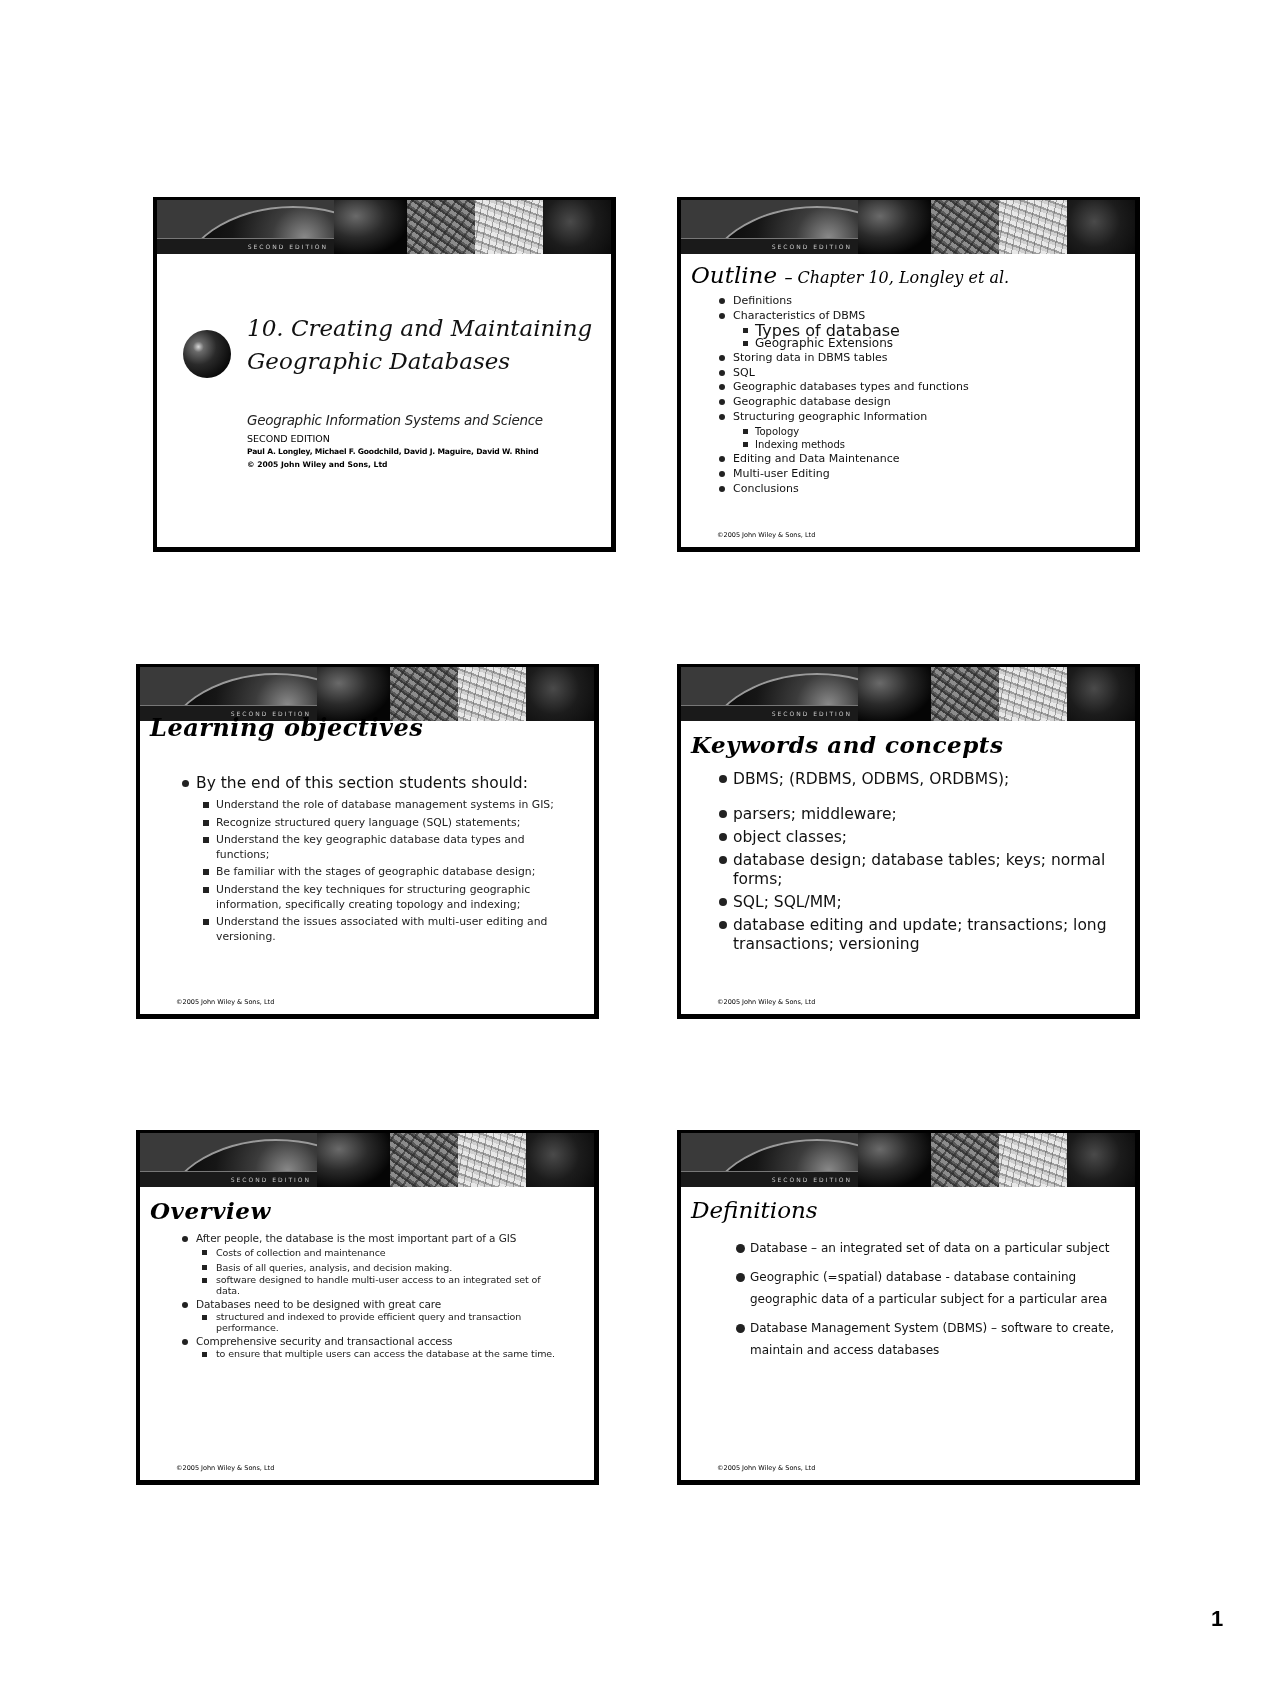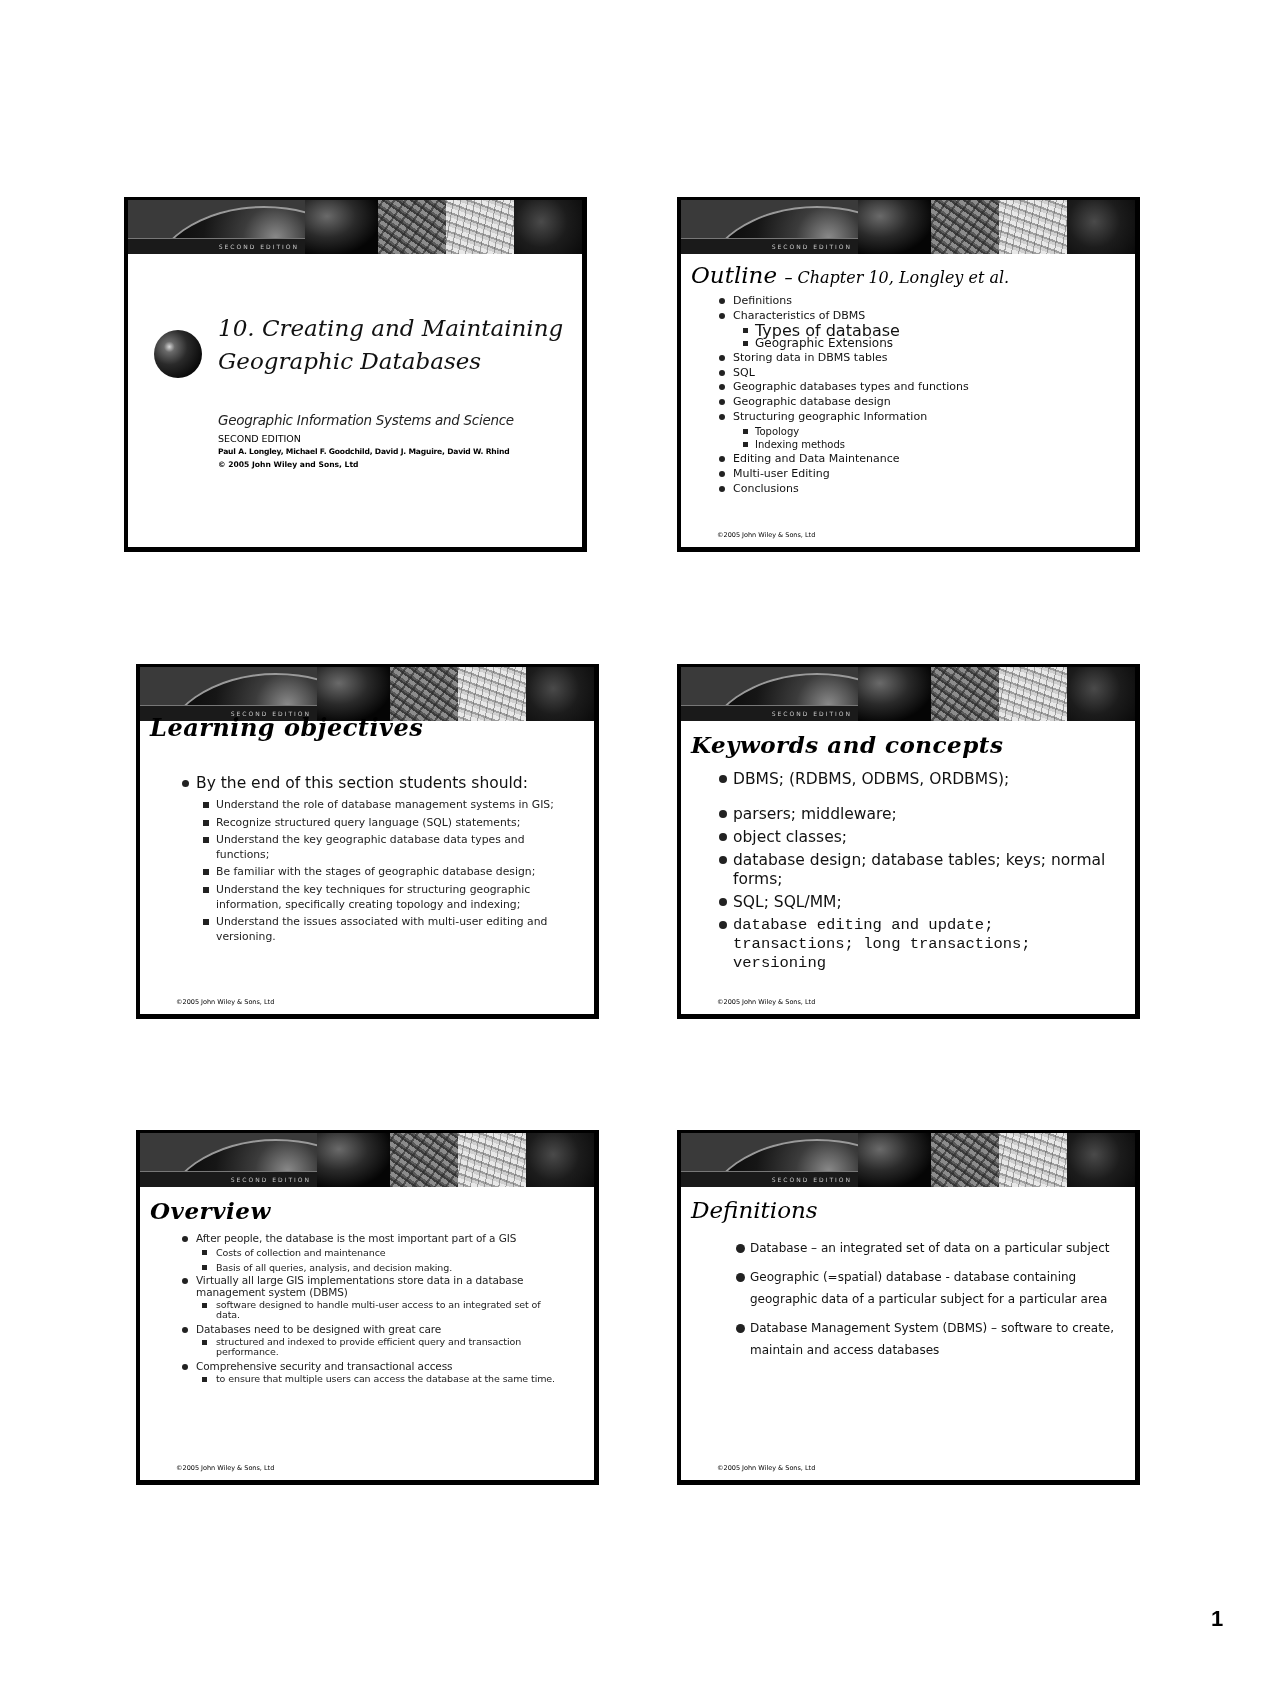--- a/index.html
+++ b/index.html
@@ -20,21 +20,21 @@
   .p-dark { width:15%; background:radial-gradient(circle at 40% 40%, #4a4a4a 0%, #1c1c1c 50%, #0a0a0a 100%); }
   .slide-title { position:absolute; left:10px; font-family:"DejaVu Serif", "Liberation Serif", serif; font-style:italic; white-space:nowrap; }
   .footer { position:absolute; left:36px; bottom:8px; font-size:6.5px; font-family:"DejaVu Sans", sans-serif; }
   .bullet { position:absolute; left:-14px; top:0; display:inline-block; border-radius:50%; background:#222; }
   .sqb { position:absolute; display:inline-block; background:#222; }
   .page-num { position:absolute; left:1211px; top:1606px; font-size:22px; font-weight:bold; font-family:"Liberation Sans", sans-serif; }
 </style>
 </head>
 <body>
 
-<div class="slide" style="left:124px; top:197px;">
+<div class="slide" style="left:153px; top:197px;">
   <div class="banner">
     <div class="p p-globe">
         <div class="globe"></div>
         <div class="edition">SECOND EDITION</div>
       </div>
     <div class="p p-space"></div>
     <div class="p p-city"></div>
     <div class="p p-map"></div>
     <div class="p p-dark"></div>
   </div>
@@ -121,42 +121,41 @@
     <div class="p p-map"></div>
     <div class="p p-dark"></div>
   </div>
   <div class="slide-title" style="top:64px; font-size:23px; font-weight:bold; letter-spacing:0.5px;">Keywords and concepts</div>
   <div style="position:absolute; left:52px; top:103px; width:380px; font-size:15.5px; line-height:19px; color:#111;">
     <div style="position:relative; margin-bottom:16px;"><span class="bullet" style="width:8px;height:8px;top:5px;"></span><span>DBMS; (RDBMS, ODBMS, ORDBMS);</span></div>
     <div style="position:relative; margin-bottom:4px;"><span class="bullet" style="width:8px;height:8px;top:5px;"></span><span>parsers; middleware;</span></div>
     <div style="position:relative; margin-bottom:4px;"><span class="bullet" style="width:8px;height:8px;top:5px;"></span><span>object classes;</span></div>
     <div style="position:relative; margin-bottom:4px;"><span class="bullet" style="width:8px;height:8px;top:5px;"></span><span>database design; database tables; keys; normal forms;</span></div>
     <div style="position:relative; margin-bottom:4px;"><span class="bullet" style="width:8px;height:8px;top:5px;"></span><span>SQL; SQL/MM;</span></div>
-    <div style="position:relative; margin-bottom:0;font-family:Liberation Mono, monospace;"><span class="bullet" style="width:8px;height:8px;top:5px;"></span><span>database editing and update; transactions; long transactions; versioning</span></div>
+    <div style="position:relative; margin-bottom:0;"><span class="bullet" style="width:8px;height:8px;top:5px;"></span><span>database editing and update; transactions; long transactions; versioning</span></div>
   </div>
   <div class="footer">©2005 John Wiley &amp; Sons, Ltd</div>
 </div>
 
 <div class="slide" style="left:136px; top:1130px;">
   <div class="banner">
     <div class="p p-globe">
         <div class="globe"></div>
         <div class="edition">SECOND EDITION</div>
       </div>
     <div class="p p-space"></div>
     <div class="p p-city"></div>
     <div class="p p-map"></div>
     <div class="p p-dark"></div>
   </div>
   <div class="slide-title" style="top:64px; font-size:23px; font-weight:bold; letter-spacing:0.5px;">Overview</div>
   <div style="position:absolute; left:56px; top:100px; width:365px; font-size:10.5px; line-height:11.8px; color:#222; letter-spacing:-0.1px;">
     <div style="position:relative; margin-bottom:2px;"><span class="bullet" style="width:6px;height:6px;top:3px;left:-14px;"></span><span>After people, the database is the most important part of a GIS</span></div>
     <div style="position:relative; padding-left:20px; font-size:9.5px; margin-bottom:3px;"><span class="sqb" style="left:6px; top:3px; width:5px; height:5px;"></span><span>Costs of collection and maintenance</span></div>
     <div style="position:relative; padding-left:20px; font-size:9.5px; margin-bottom:2px;"><span class="sqb" style="left:6px; top:3px; width:5px; height:5px;"></span><span>Basis of all queries, analysis, and decision making.</span></div>
-    <div style="position:relative; margin-bottom:1px;"><span class="bullet" style="width:6px;height:6px;top:3px;left:-14px;"></span><span>Virtually all large GIS implementations store data in a database management system (DBMS)</span></div>
     <div style="position:relative; padding-left:20px; font-size:9.5px; line-height:10.5px; margin-bottom:3px;"><span class="sqb" style="left:6px; top:3px; width:5px; height:5px;"></span><span>software designed to handle multi-user access to an integrated set of data.</span></div>
     <div style="position:relative; margin-bottom:1px;"><span class="bullet" style="width:6px;height:6px;top:3px;left:-14px;"></span><span>Databases need to be designed with great care</span></div>
     <div style="position:relative; padding-left:20px; font-size:9.5px; line-height:10.5px; margin-bottom:3px;"><span class="sqb" style="left:6px; top:3px; width:5px; height:5px;"></span><span>structured and indexed to provide efficient query and transaction performance.</span></div>
     <div style="position:relative; margin-bottom:1px;"><span class="bullet" style="width:6px;height:6px;top:3px;left:-14px;"></span><span>Comprehensive security and transactional access</span></div>
     <div style="position:relative; padding-left:20px; font-size:9.5px; line-height:10.5px; margin-bottom:3px;"><span class="sqb" style="left:6px; top:3px; width:5px; height:5px;"></span><span>to ensure that multiple users can access the database at the same time.</span></div>
   </div>
   <div class="footer">©2005 John Wiley &amp; Sons, Ltd</div>
 </div>
 
 <div class="slide" style="left:677px; top:1130px;">

